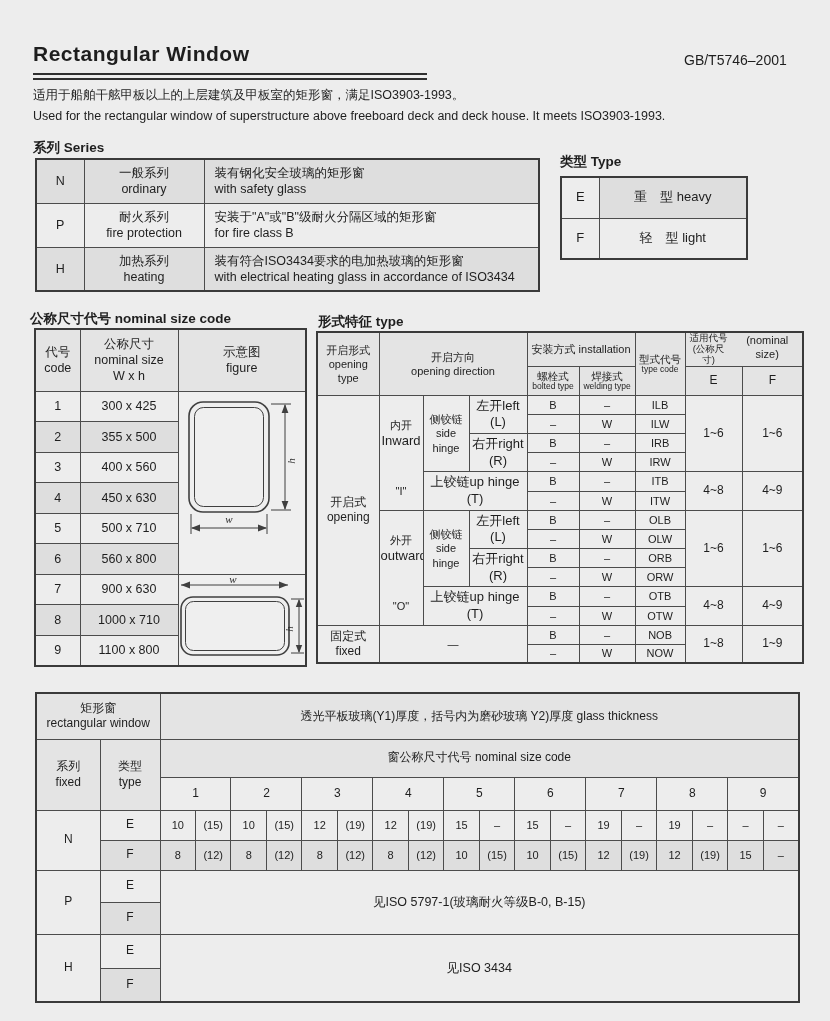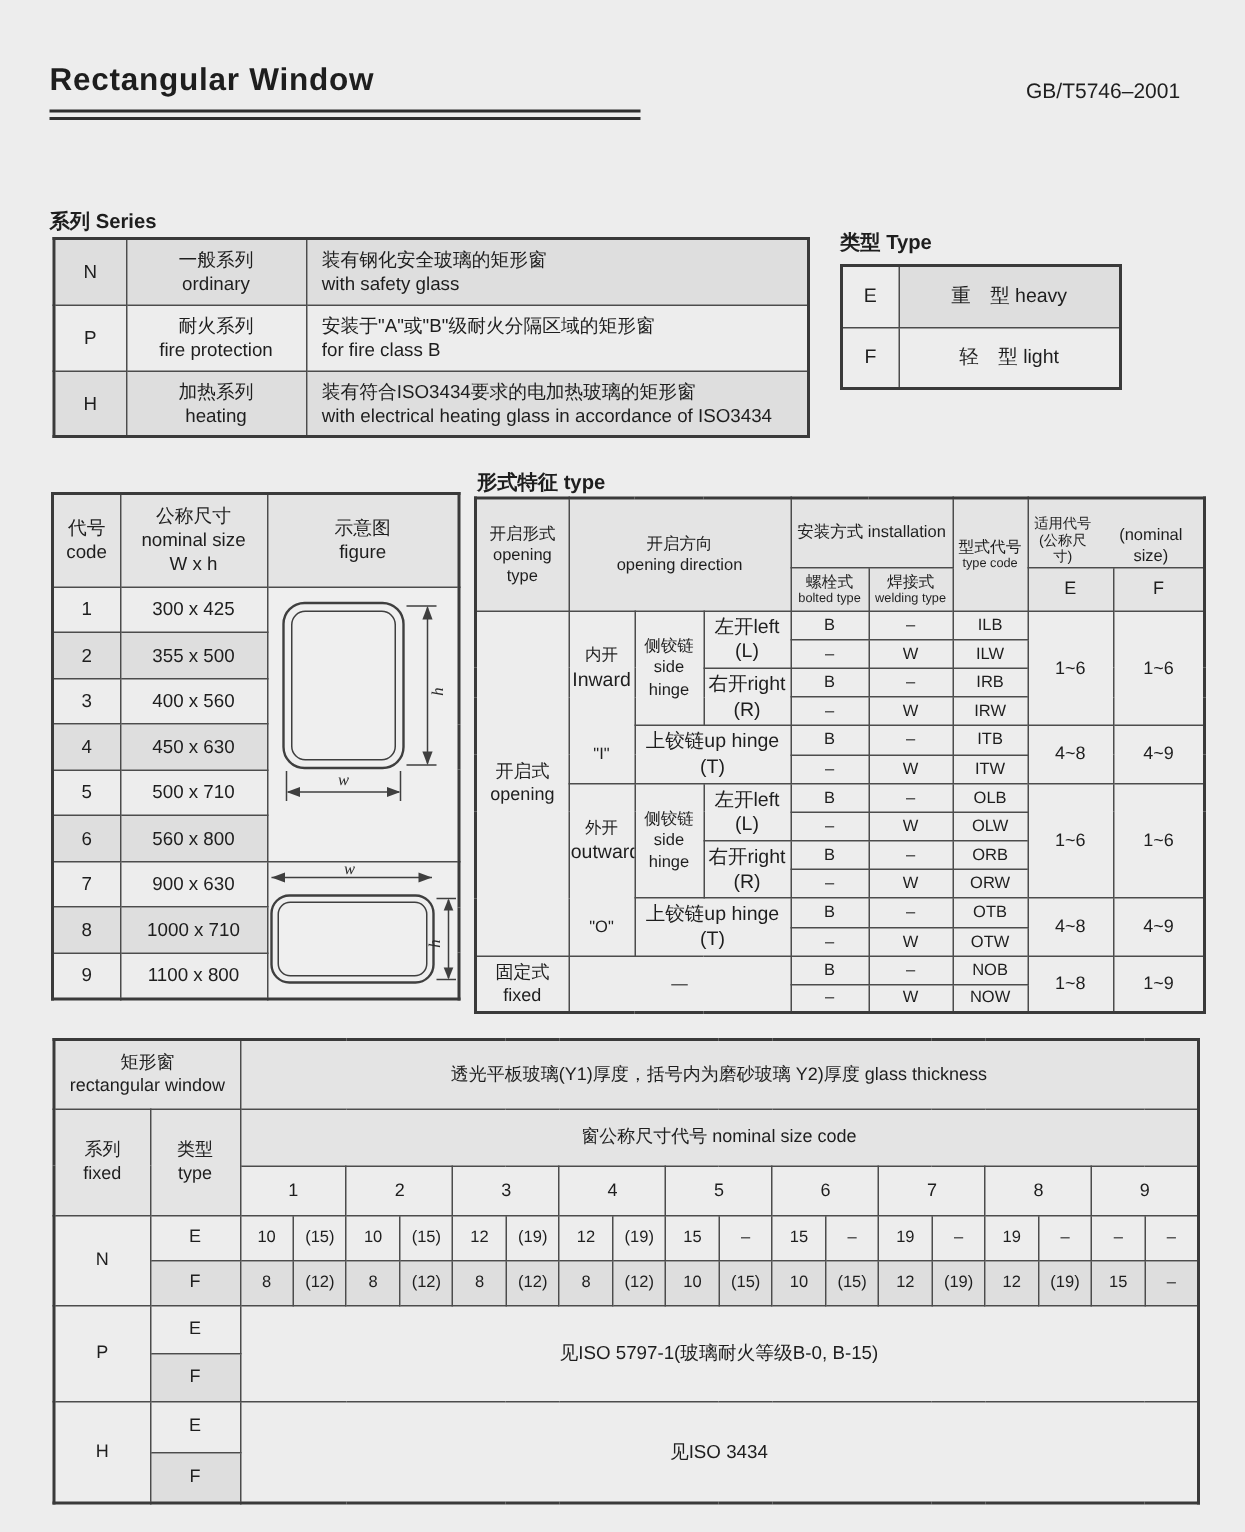--- a/index.html
+++ b/index.html
@@ -47,21 +47,21 @@
 
   
   .form-label{left:318px;top:313px;}
   #form-tbl{left:316px;top:331px;width:486px;font-size:11px;}
   #form-tbl tr.h1{height:30px;}
   #form-tbl tr.h2{height:29px;}
   #form-tbl tr.b{height:19px;}
   #form-tbl td{padding:0 1px;}
   .ensub{display:block;font-size:8.5px;line-height:1.1;}
   .zhsub{display:block;font-size:10.5px;line-height:1.15;}
-  .appwrap{display:flex;align-items:flex-end;justify-content:center;gap:3px;margin-top:12px;}
+  .appwrap{display:flex;align-items:flex-start;justify-content:center;gap:3px;}
   .appzh{font-size:9.5px;white-space:pre-line;line-height:1.15;}
   .appen{font-size:11px;}
   td.dircell{padding:0;}
   .dirwrap{display:flex;flex-direction:column;height:114px;}
   .dir-top{height:76px;display:flex;flex-direction:column;justify-content:center;line-height:1.2;}
   .dir-sym{height:38px;display:flex;align-items:center;justify-content:center;}
   .smtxt{font-size:13px;}
   .range{font-size:12px;}
 
   
@@ -78,20 +78,22 @@
   svg text{font-family:"Liberation Serif","DejaVu Serif",serif;}
 </style>
 </head>
 <body>
 
 <div class="page">
 
   <div class="abs title-en">Rectangular Window</div>
   <div class="abs title-underline"></div>
   <div class="abs standard">GB/T5746–2001</div>
+  <div class="abs desc desc-zh">适用于船舶干舷甲板以上的上层建筑及甲板室的矩形窗，满足ISO3903-1993。</div>
+  <div class="abs desc desc-en">Used for the rectangular window of superstructure above freeboard deck and deck house. It meets ISO3903-1993.</div>
 
   <div class="abs sec-label series-label">系列  Series</div>
   <table class="tbl" id="series-tbl">
     <colgroup>
         <col style="width:48px">
         <col style="width:120px">
         <col>
       </colgroup>
     <tbody>
       <tr>
@@ -129,20 +131,21 @@
         <td>E</td>
         <td class="shade">重　型  heavy</td>
       </tr>
       <tr>
         <td>F</td>
         <td>轻　型  light</td>
       </tr>
     </tbody>
   </table>
 
+  <div class="abs sec-label size-label">公称尺寸代号 nominal size code</div>
   <table class="tbl" id="size-tbl">
     <colgroup>
         <col style="width:45px">
         <col style="width:98px">
         <col>
       </colgroup>
     <tbody>
       <tr class="h">
         <td class="pre hdr">代号
 code</td>

